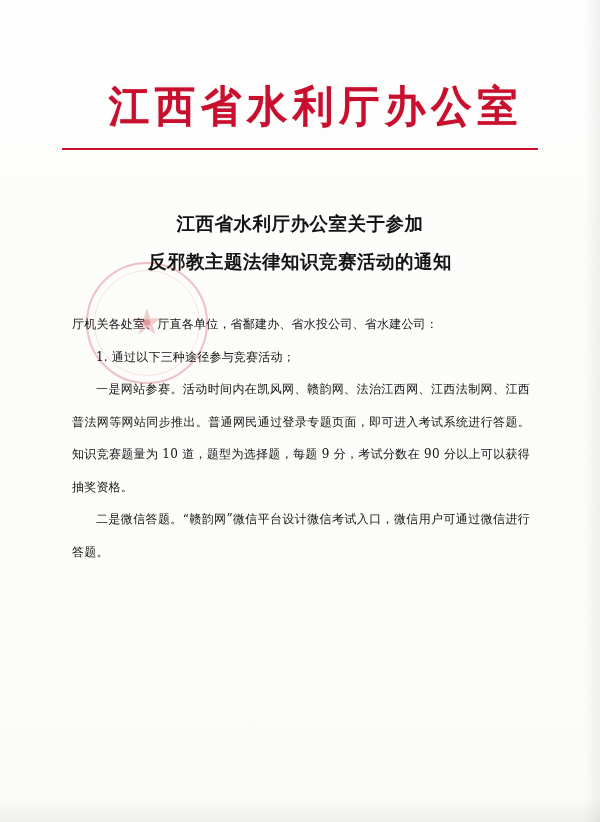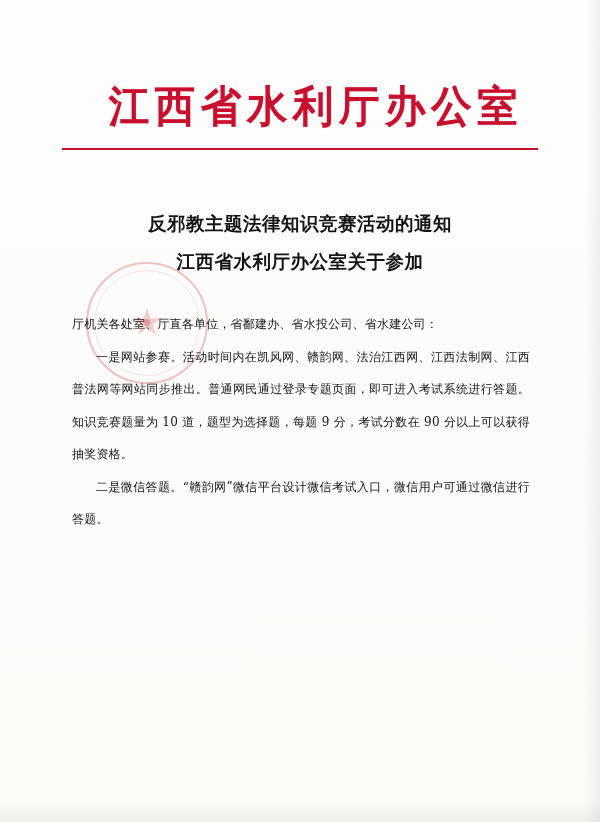--- a/index.html
+++ b/index.html
@@ -144,25 +144,26 @@
   <div class="letterhead">
     <div class="letterhead-title">江西省水利厅办公室</div>
   </div>
   <div class="red-rule"></div>
 
   <div class="seal">
     <div class="seal-arc"></div>
   </div>
 
   <div class="doc-title">
+    <div>江西省水利厅办公室关于参加</div>
     <div>反邪教主题法律知识竞赛活动的通知</div>
-    <div>江西省水利厅办公室关于参加</div>
   </div>
 
   <div class="body-text">
     <p>厅机关各处室、厅直各单位，省鄱建办、省水投公司、省水建公司：</p>
+    <p class="indent">1. 通过以下三种途径参与竞赛活动；</p>
     <p class="indent">一是网站参赛。活动时间内在凯风网、赣韵网、法治江西网、江西法制网、江西普法网等网站同步推出。普通网民通过登录专题页面，即可进入考试系统进行答题。知识竞赛题量为 10 道，题型为选择题，每题 9 分，考试分数在 90 分以上可以获得抽奖资格。</p>
     <p class="indent">二是微信答题。“赣韵网”微信平台设计微信考试入口，微信用户可通过微信进行答题。</p>
   </div>
 
   <div class="edge-shadow-right"></div>
   <div class="edge-shadow-bottom"></div>
 </div>
 
 </body></html>

